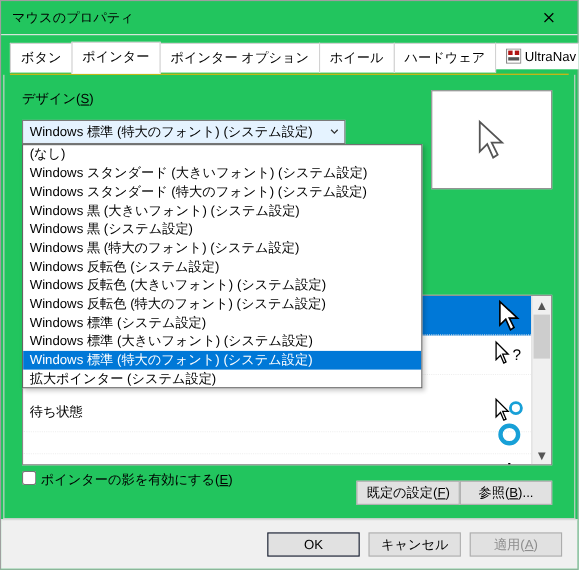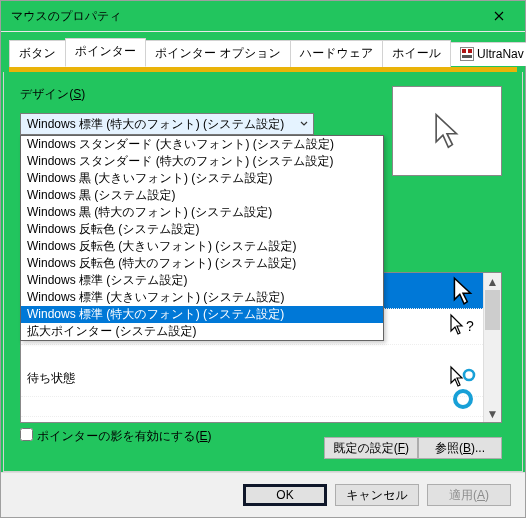--- a/index.html
+++ b/index.html
@@ -35,22 +35,22 @@
     height: 28px;
     display: flex;
     align-items: center;
     justify-content: center;
     color: #000;
   }
   .close-btn svg { width: 10px; height: 10px; }
   .tabs-row {
     margin: 6px 8px 0 8px;
     display: flex;
-    align-items: center;
-    border-bottom: 5px solid #eab308;
+    align-items: flex-start;
+    border-bottom: 1px solid #eab308;
     position: relative;
   }
   .tab {
     padding: 4px 9px 5px 9px;
     background: #fff;
     border: 1px solid #d2d2d2;
     border-bottom: none;
     margin-right: -1px;
     position: relative;
     top: 1px;
@@ -206,21 +206,21 @@
   .dialog-btns {
     height: 44px;
     background: #f0f0f0;
     border-top: 1px solid #ddd;
     display:flex;
     align-items:center;
     justify-content:flex-end;
     gap:8px;
     padding: 0 14px;
   }
-  .ok-btn { border:3px solid #0f172a; background:#e1e1e1;margin-left:11px;}
+  .ok-btn { border:1px solid #0f172a; background:#e1e1e1;margin-left:11px;}
   .ul { text-decoration: underline; }
   
   .cust-label { position:absolute; left:16px; top:188px; z-index:1;}
 </style>
 </head>
 <body>
 
 <div class="window">
 
   <div class="titlebar">
@@ -236,24 +236,24 @@
     <div class="tab">
         <span>ボタン</span>
       </div>
     <div class="tab active">
         <span>ポインター</span>
       </div>
     <div class="tab">
         <span>ポインター オプション</span>
       </div>
     <div class="tab">
+        <span>ホイール</span>
+      </div>
+    <div class="tab">
         <span>ハードウェア</span>
-      </div>
-    <div class="tab">
-        <span>ホイール</span>
       </div>
     <div class="tab">
       <span class="nav-icon">
         <svg viewBox="0 0 14 14">
             <rect x="0.5" y="0.5" width="13" height="13" fill="#fff" stroke="#888"></rect>
             <rect x="2" y="2" width="4" height="4" fill="#b01414"></rect>
             <rect x="8" y="2" width="4" height="4" fill="#b01414"></rect>
             <rect x="2" y="8" width="10" height="3" fill="#555"></rect>
           </svg>
       </span>
@@ -271,20 +271,21 @@
       <div class="combo-box">
         <div class="combo-text">Windows 標準 (特大のフォント) (システム設定)</div>
         <div class="combo-arrow">
           <svg width="8" height="6" viewBox="0 0 8 6">
               <path d="M1 1 L4 4 L7 1" stroke="#333" stroke-width="1.2" fill="none"></path>
             </svg>
         </div>
       </div>
 
       <div class="dropdown">
+        <div class="opt"><span>(なし)</span></div>
         <div class="opt"><span>Windows スタンダード (大きいフォント) (システム設定)</span></div>
         <div class="opt"><span>Windows スタンダード (特大のフォント) (システム設定)</span></div>
         <div class="opt"><span>Windows 黒 (大きいフォント) (システム設定)</span></div>
         <div class="opt"><span>Windows 黒 (システム設定)</span></div>
         <div class="opt"><span>Windows 黒 (特大のフォント) (システム設定)</span></div>
         <div class="opt"><span>Windows 反転色 (システム設定)</span></div>
         <div class="opt"><span>Windows 反転色 (大きいフォント) (システム設定)</span></div>
         <div class="opt"><span>Windows 反転色 (特大のフォント) (システム設定)</span></div>
         <div class="opt"><span>Windows 標準 (システム設定)</span></div>
         <div class="opt"><span>Windows 標準 (大きいフォント) (システム設定)</span></div>

